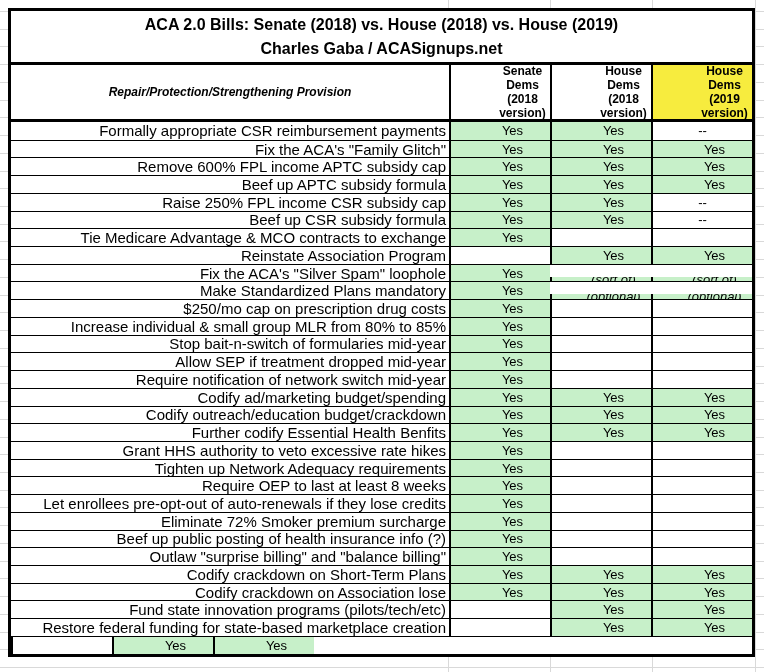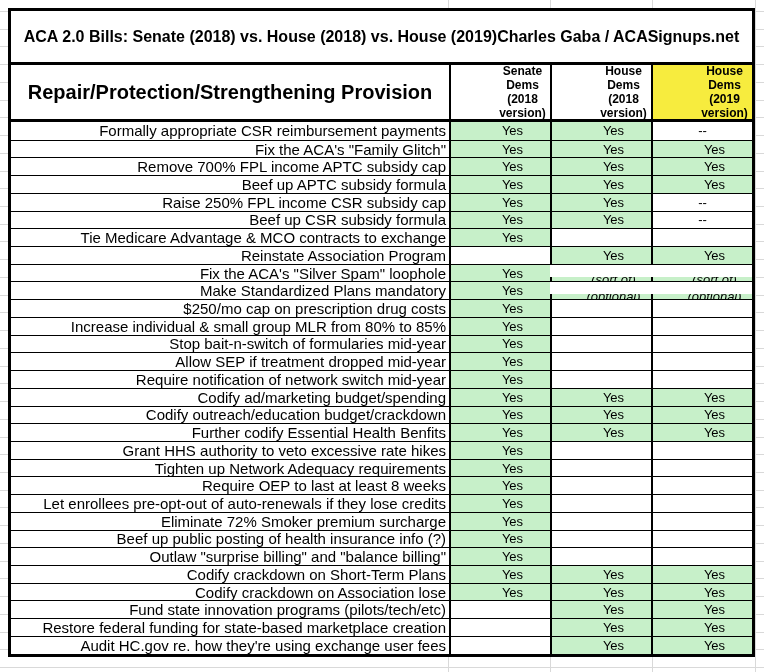--- a/index.html
+++ b/index.html
@@ -22,27 +22,27 @@
   }
   .gv { position: absolute; top: 0; bottom: 0; width: 1px; background: var(--gridline); }
 
   .aca-table {
     position: absolute; left: 8px; top: 8px; width: 747px;
     background: #fff; border: 3px solid var(--border); z-index: 1;
   }
 
   .title-block {
     height: 54px; border-bottom: 3px solid var(--border);
-    display: flex; flex-direction: row; justify-content: center; align-items: center;
+    display: flex; flex-direction: column; justify-content: center; align-items: center;
     font-weight: bold; font-size: 16px; line-height: 24px; text-align: center;
   }
 
   .header-row { display: flex; height: 57px; border-bottom: 3px solid var(--border); }
   .hcell { display: flex; align-items: center; justify-content: center; text-align: center; font-weight: bold; }
-  .hcell.prov { flex: 1 1 auto; font-size: 20px; }
+  .hcell.prov { flex: 1 1 auto; font-size: 12px; font-style: italic; }
   .hcell.val { flex: 0 0 101px; border-left: 2px solid var(--border); font-size: 12px; line-height: 14px; white-space: pre-line; padding-left: 44px; }
   .hcell.val.hl { background: var(--yellow); }
 
   .rows { width: 100%; }
   .tr { display: flex; height: 17.73px; }
   .tr + .tr { border-top: 1px solid var(--border); }
   .td { display: flex; align-items: center; overflow: hidden; }
   .td.prov { flex: 1 1 auto; justify-content: flex-end; padding-right: 3px; font-size: 15px; white-space: nowrap; }
   .td.val { flex: 0 0 101px; justify-content: center; border-left: 2px solid var(--border); font-size: 13px; background: #fff; }
   .td.val.filled { background: var(--green); padding-left: 24px; }
@@ -86,21 +86,21 @@
           <div class="td val filled">Yes</div>
           <div class="td val">--</div>
         </div>
         <div class="tr">
           <div class="td prov">Fix the ACA's "Family Glitch"</div>
           <div class="td val filled">Yes</div>
           <div class="td val filled">Yes</div>
           <div class="td val filled">Yes</div>
         </div>
         <div class="tr">
-          <div class="td prov">Remove 700% FPL income APTC subsidy cap</div>
+          <div class="td prov">Remove 600% FPL income APTC subsidy cap</div>
           <div class="td val filled">Yes</div>
           <div class="td val filled">Yes</div>
           <div class="td val filled">Yes</div>
         </div>
         <div class="tr">
           <div class="td prov">Beef up APTC subsidy formula</div>
           <div class="td val filled">Yes</div>
           <div class="td val filled">Yes</div>
           <div class="td val filled">Yes</div>
         </div>
@@ -248,21 +248,20 @@
           <div class="td val filled">Yes</div>
           <div class="td val filled">Yes</div>
         </div>
         <div class="tr">
           <div class="td prov">Restore federal funding for state-based marketplace creation</div>
           <div class="td val"></div>
           <div class="td val filled">Yes</div>
           <div class="td val filled">Yes</div>
         </div>
         <div class="tr">
-          <div class="td prov">Audit HC.gov re. how they're using exchange user fees</div>
           <div class="td val"></div>
           <div class="td val filled">Yes</div>
           <div class="td val filled">Yes</div>
         </div>
       </div>
 
   </div>
 </div>
 
 </body></html>

